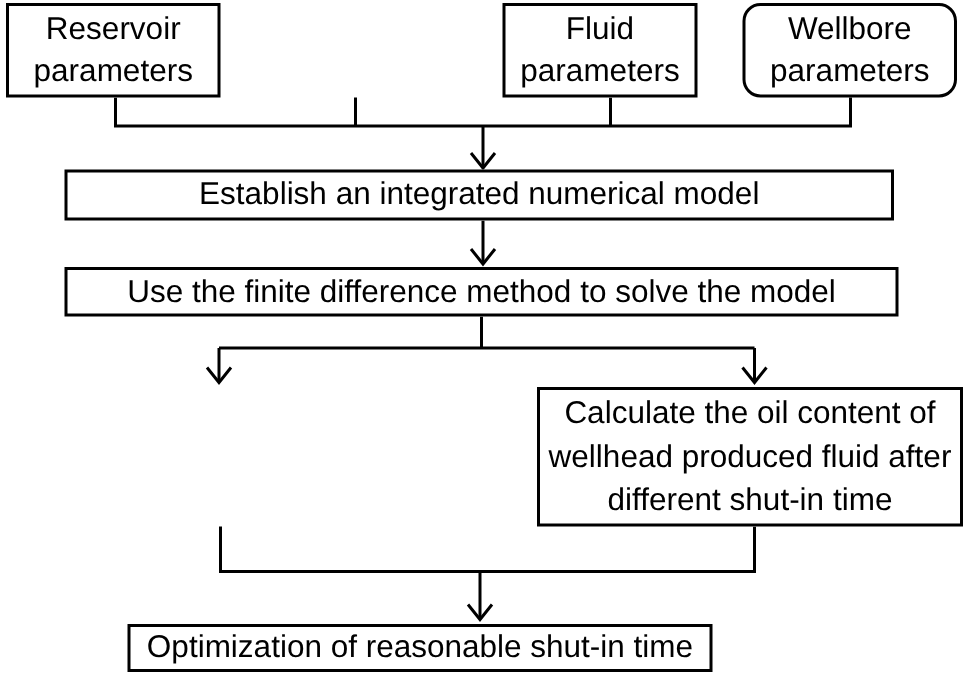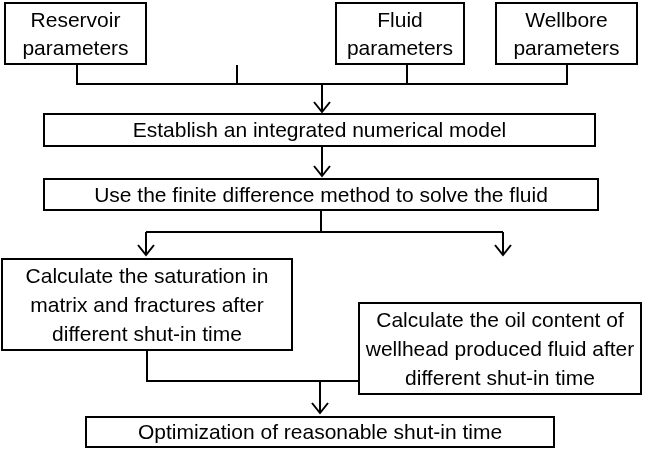--- a/index.html
+++ b/index.html
@@ -31,26 +31,26 @@
     display: flex;
     align-items: center;
     justify-content: center;
     text-align: center;
     font-size: 21px;
     line-height: 28px;
   }
   .node-reservoir { left: 4px;   top: 2px;   width: 143px; height: 63px; }
   .node-fracture  { left: 164px; top: 2px;   width: 144px; height: 63px; }
   .node-fluid     { left: 335px; top: 2px;   width: 130px; height: 63px; }
-  .node-wellbore  { left: 495px; top: 2px;   width: 143px; height: 63px; }
+  .node-wellbore  { left: 495px; top: 2px;   width: 143px; height: 63px; border-radius: 12px; }
   .node-establish { left: 43px;  top: 113px; width: 553px; height: 34px; text-align: center; }
   .node-solve     { left: 43px;  top: 178px; width: 556px; height: 33px; }
   .node-saturation { left: 1px;  top: 258px; width: 292px; height: 93px; line-height: 29px; }
-  .node-oil        { left: 358px; top: 258px; width: 284px; height: 93px; line-height: 29px; margin-top: 44px; }
-  .node-optimize  { left: 85px;  top: 416px; width: 470px; height: 32px; }
+  .node-oil        { left: 358px; top: 258px; width: 284px; height: 93px; line-height: 29px; }
+  .node-optimize  { left: 85px;  top: 416px; width: 390px; height: 32px; }
 </style>
 </head>
 <body>
 
 <div class="canvas">
 
   <svg class="connectors" viewBox="0 0 650 450" fill="none" stroke="#000000" stroke-width="2">
 
     <g>
       <path d="M77,65 L77,84"></path>
@@ -96,26 +96,23 @@
 
   <div class="node node-wellbore">
     <span>Wellbore parameters</span>
   </div>
 
   <div class="node node-establish">
     <span>Establish an integrated numerical model</span>
   </div>
 
   <div class="node node-solve">
-    <span>Use the finite difference method to solve the fluid</span>
+    <span>Use the finite difference method to solve the model</span>
   </div>
 
-  <div class="node node-saturation">
-    <span>Calculate the saturation in matrix and fractures after different shut-in time</span>
-  </div>
 
   <div class="node node-oil">
     <span>Calculate the oil content of wellhead produced fluid after different shut-in time</span>
   </div>
 
   <div class="node node-optimize">
     <span>Optimization of reasonable shut-in time</span>
   </div>
 
 </div>

